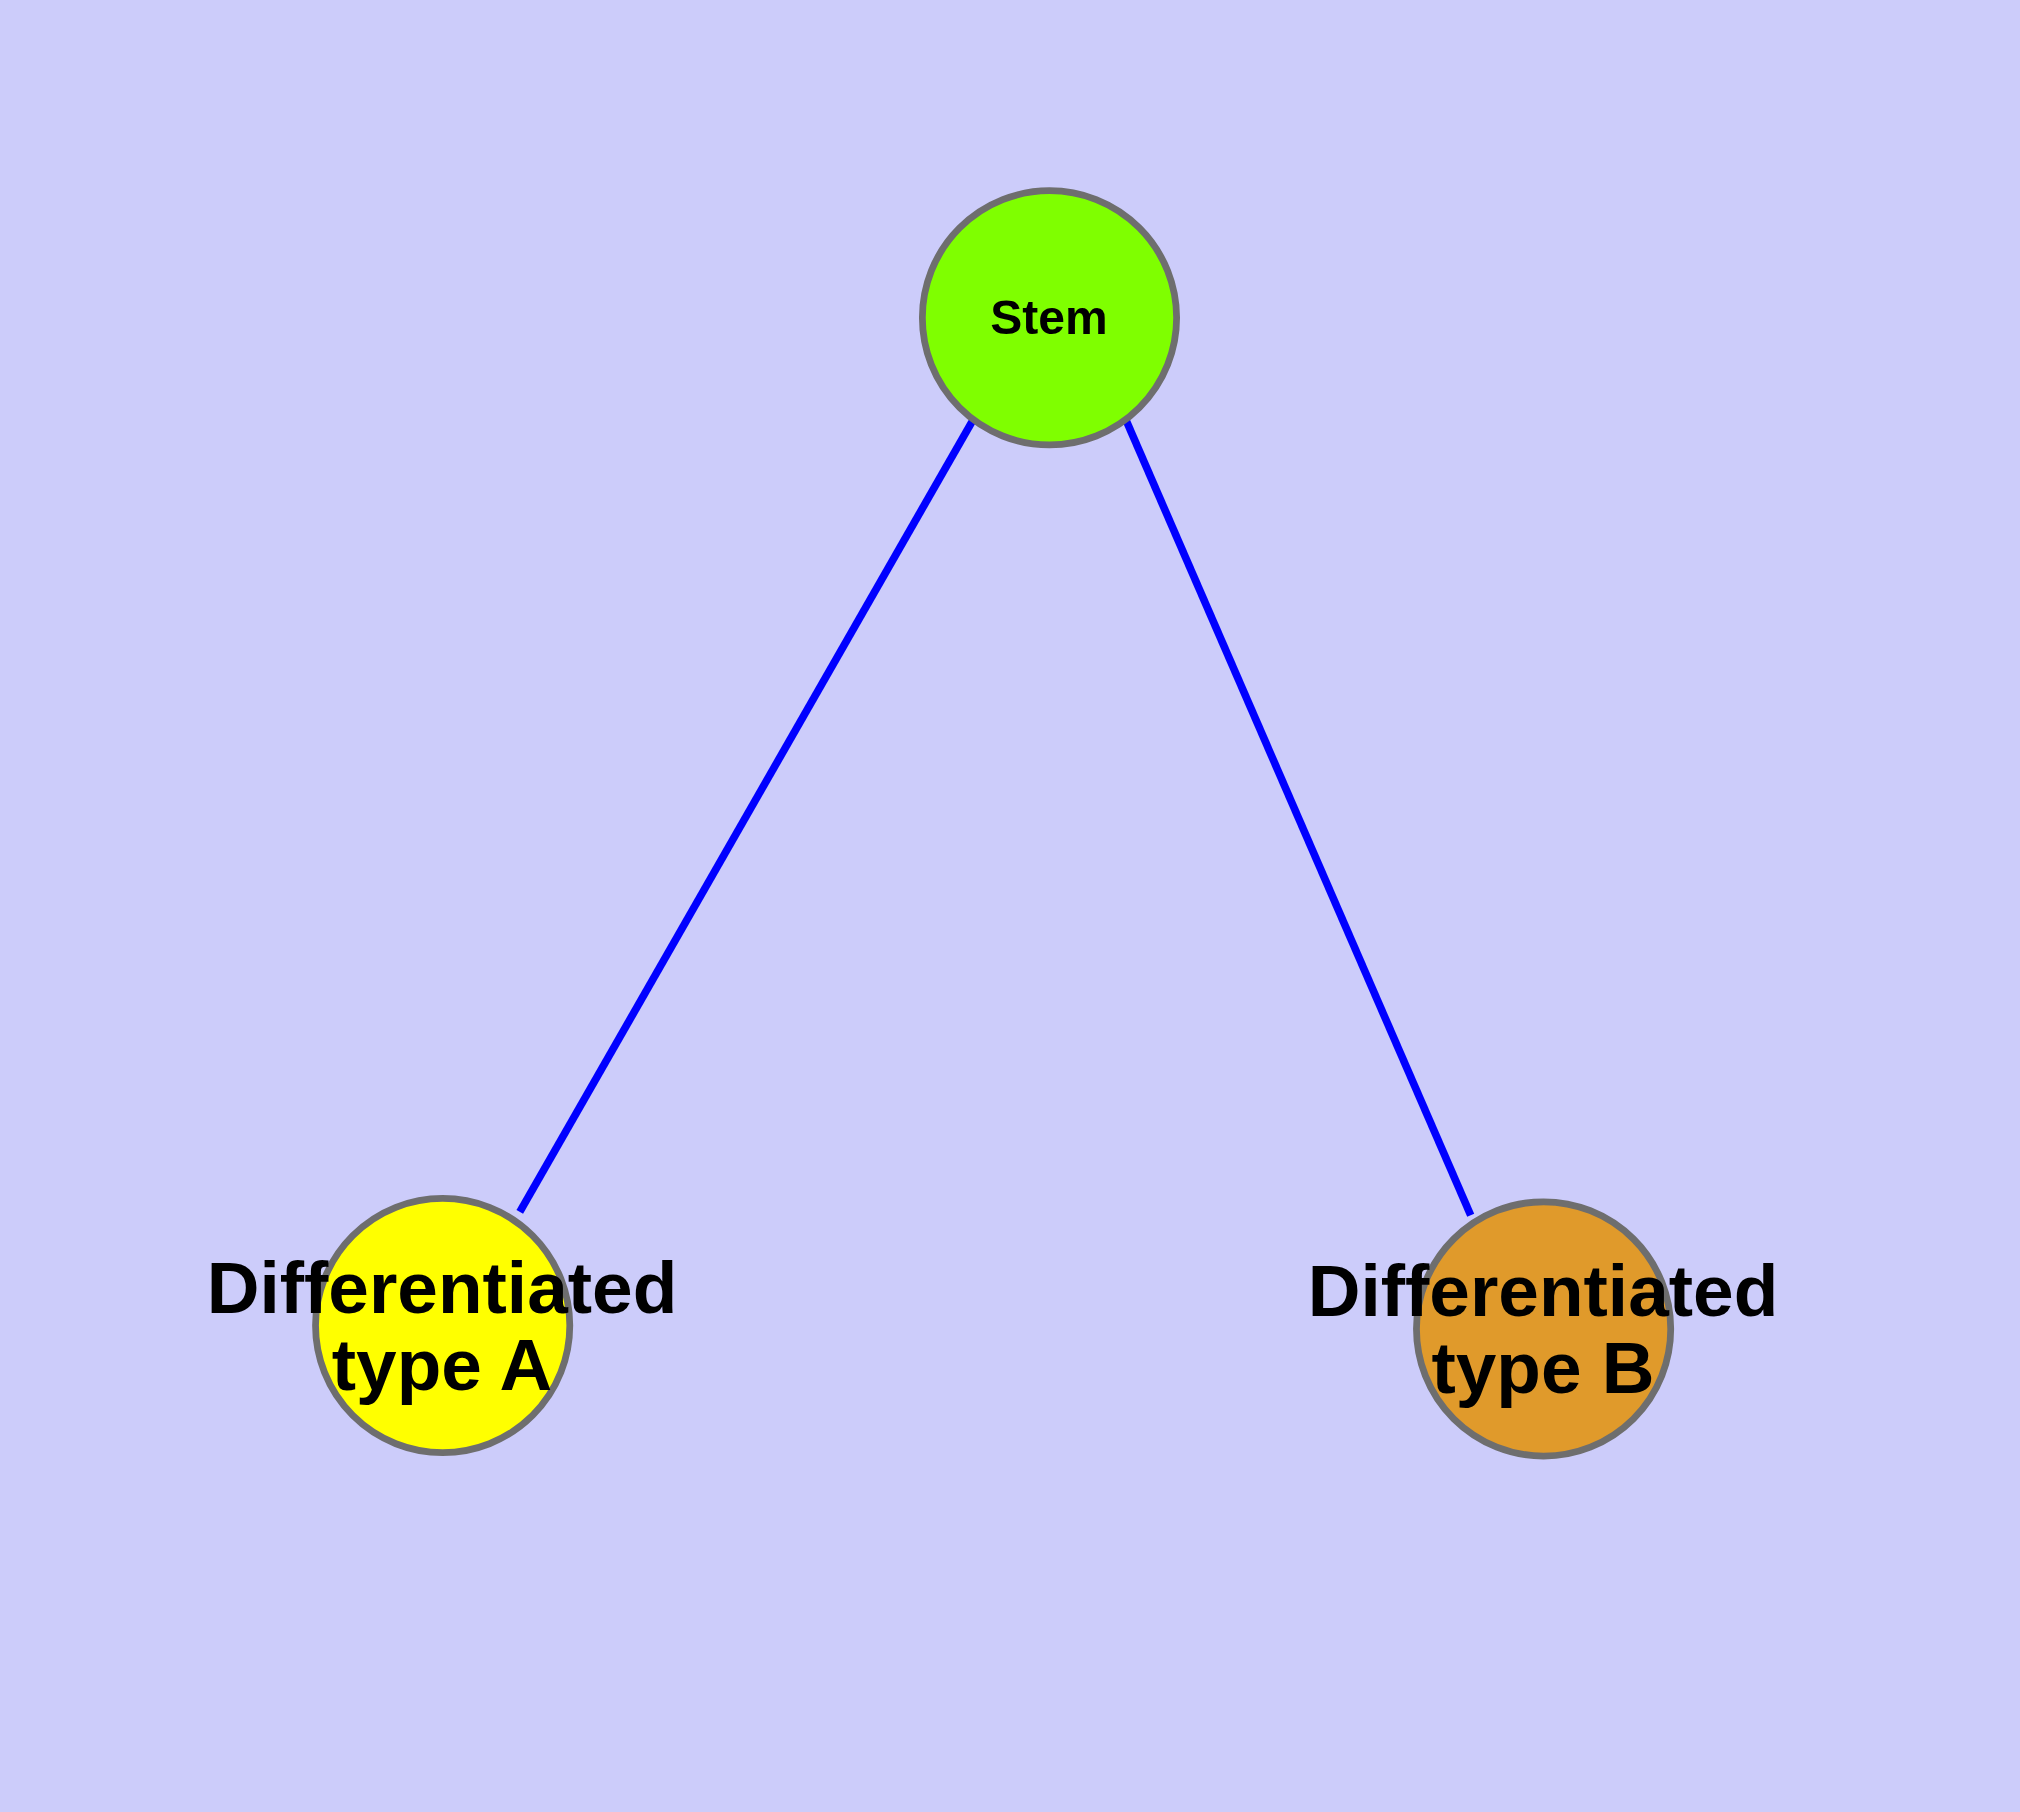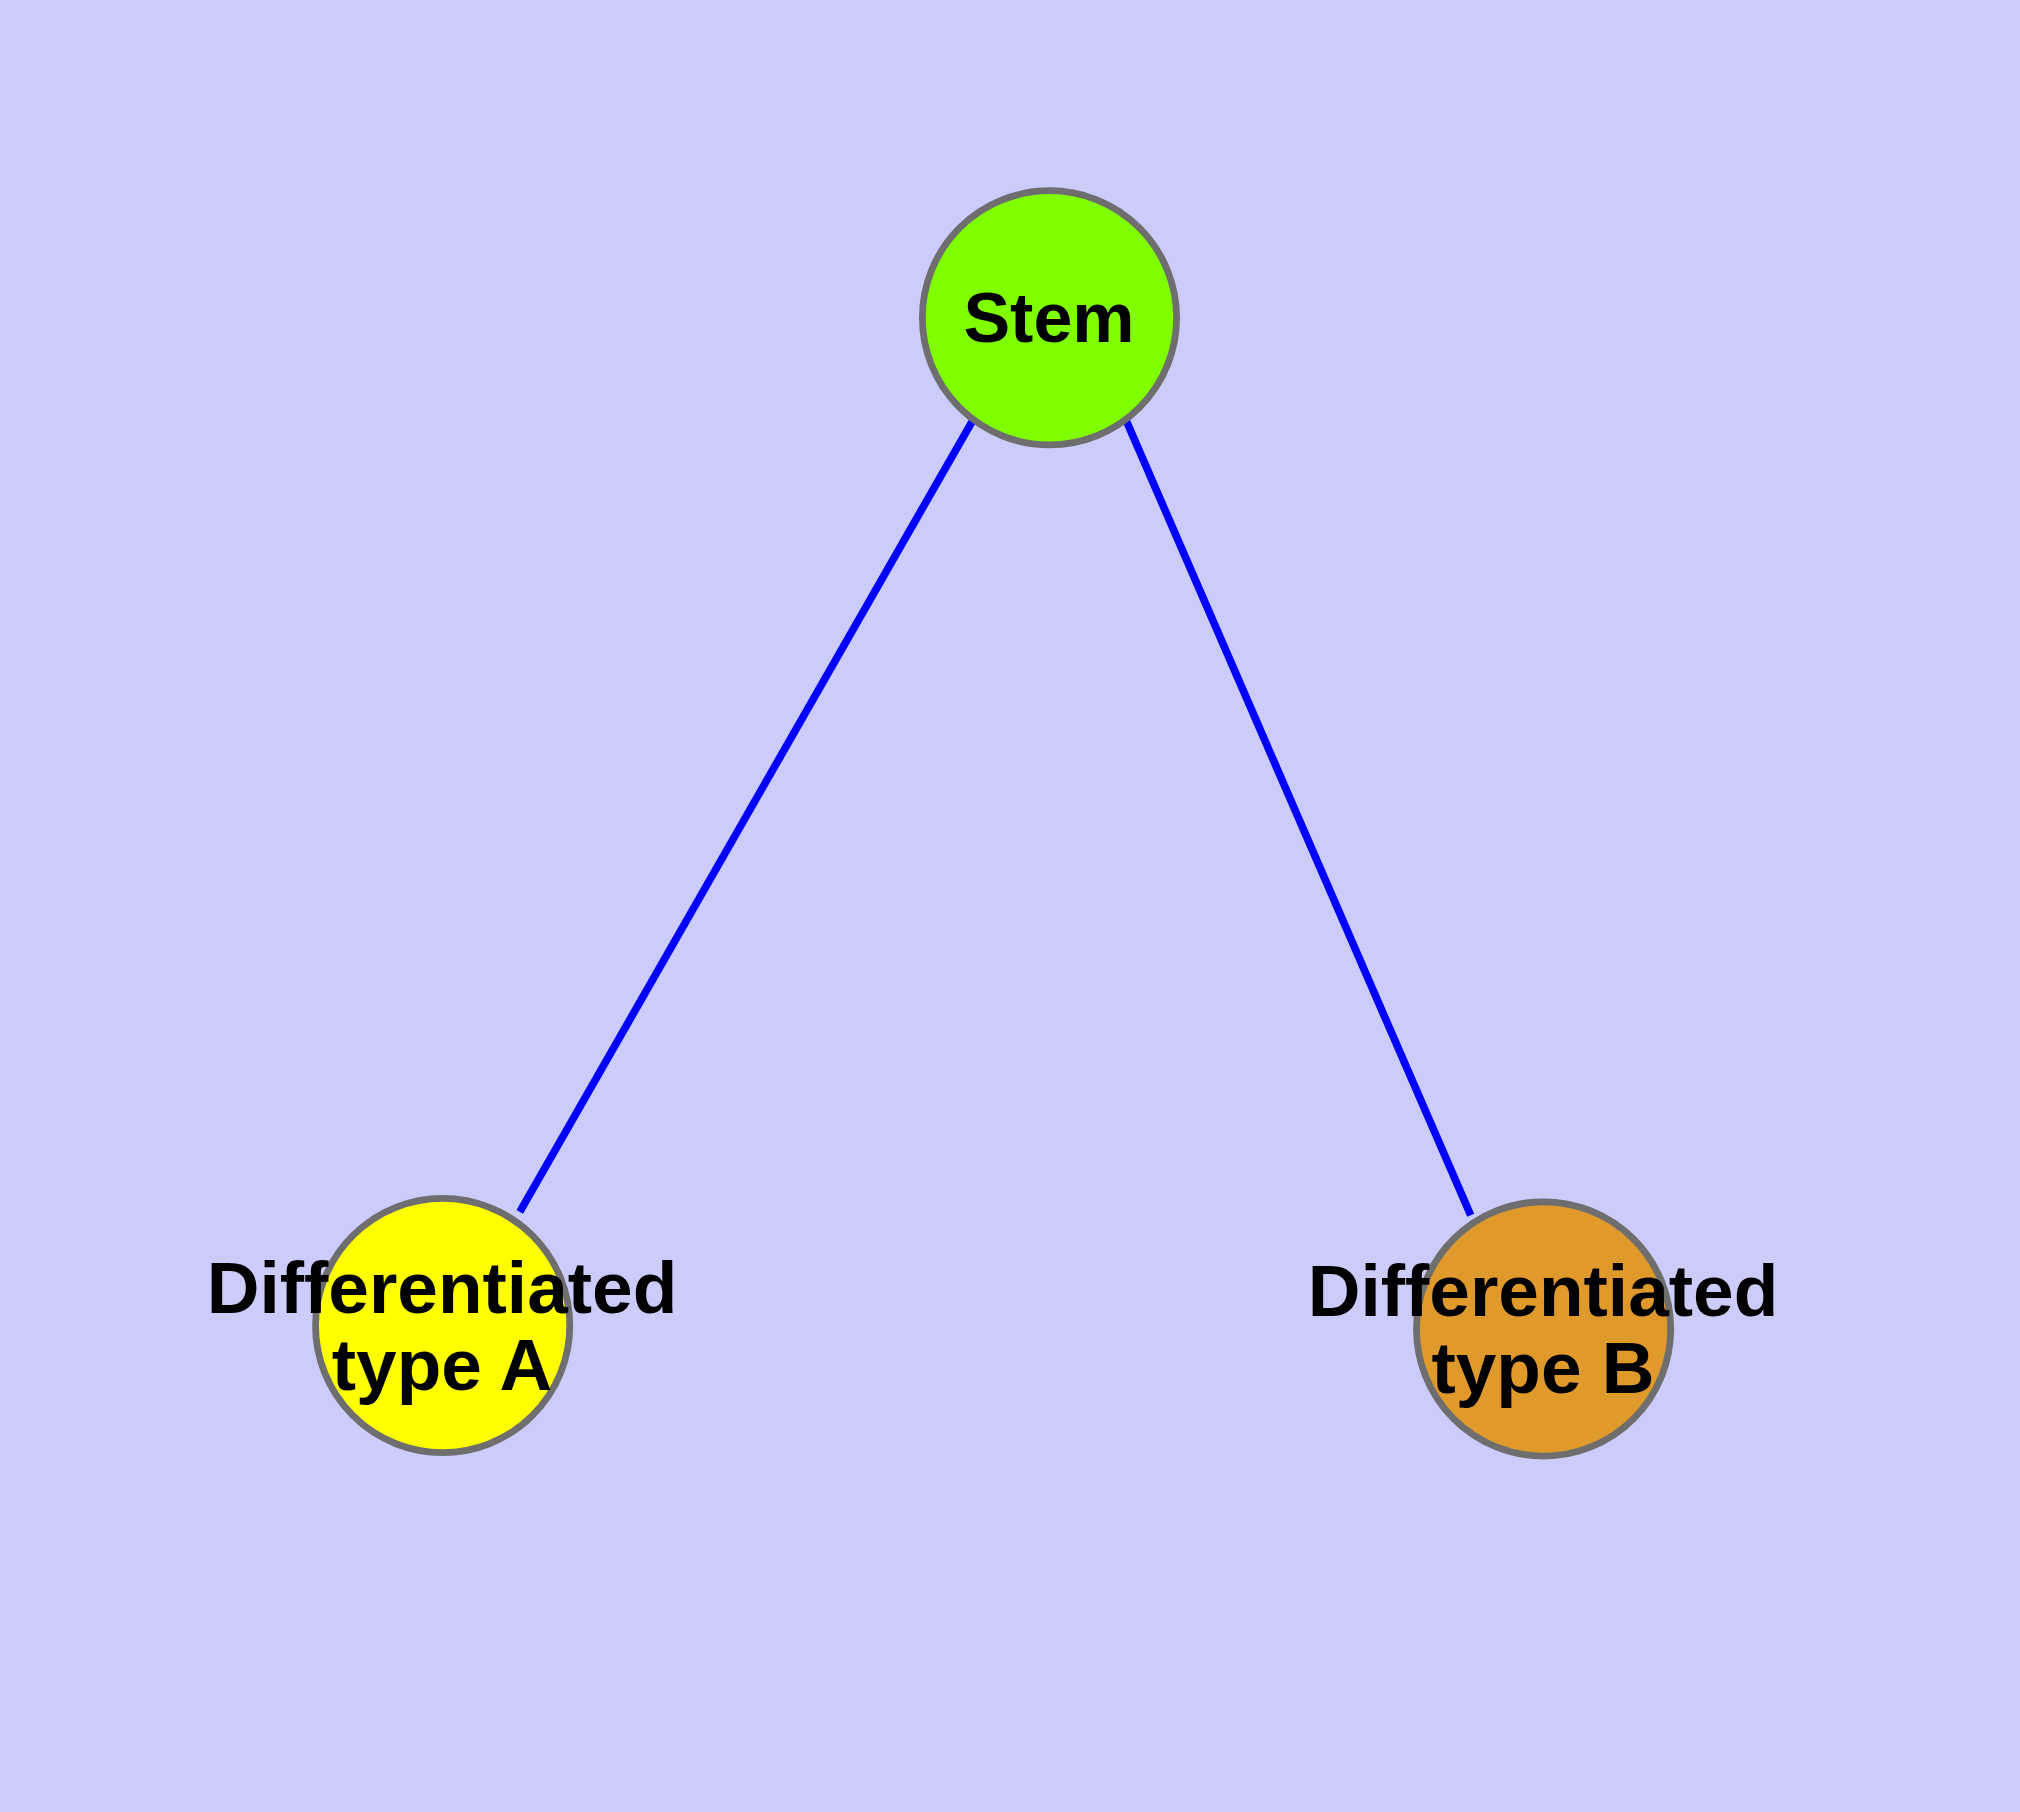--- a/index.html
+++ b/index.html
@@ -51,21 +51,21 @@
         <line x1="1328" y1="495" x2="1735" y2="1434" stroke="#0000ff" stroke-width="9" stroke-linecap="butt"></line>
       </g>
     <g id="nodes-layer">
         <circle cx="1238" cy="375" r="150" fill="#7fff00" stroke="#6e6e6e" stroke-width="8"></circle>
         <circle cx="522" cy="1564" r="150" fill="#ffff00" stroke="#6e6e6e" stroke-width="8"></circle>
         <circle cx="1821" cy="1568" r="150" fill="#e09a2b" stroke="#6e6e6e" stroke-width="8"></circle>
       </g>
   </svg>
 
   <div id="labels-layer">
-      <div class="node-label" style="left: 1049px; top: 318px; font-size: 70px; color: rgb(0, 0, 0);">Stem</div>
+      <div class="node-label" style="left: 1049px; top: 318px; font-size: 48px; color: rgb(0, 0, 0);">Stem</div>
       <div class="node-label" style="left: 442px; top: 1326px; font-size: 73px; color: rgb(0, 0, 0);">Differentiated
 type A</div>
       <div class="node-label" style="left: 1543px; top: 1329px; font-size: 73px; color: rgb(0, 0, 0);">Differentiated
 type B</div>
     </div>
 
 </div>
 
 
 </body></html>

